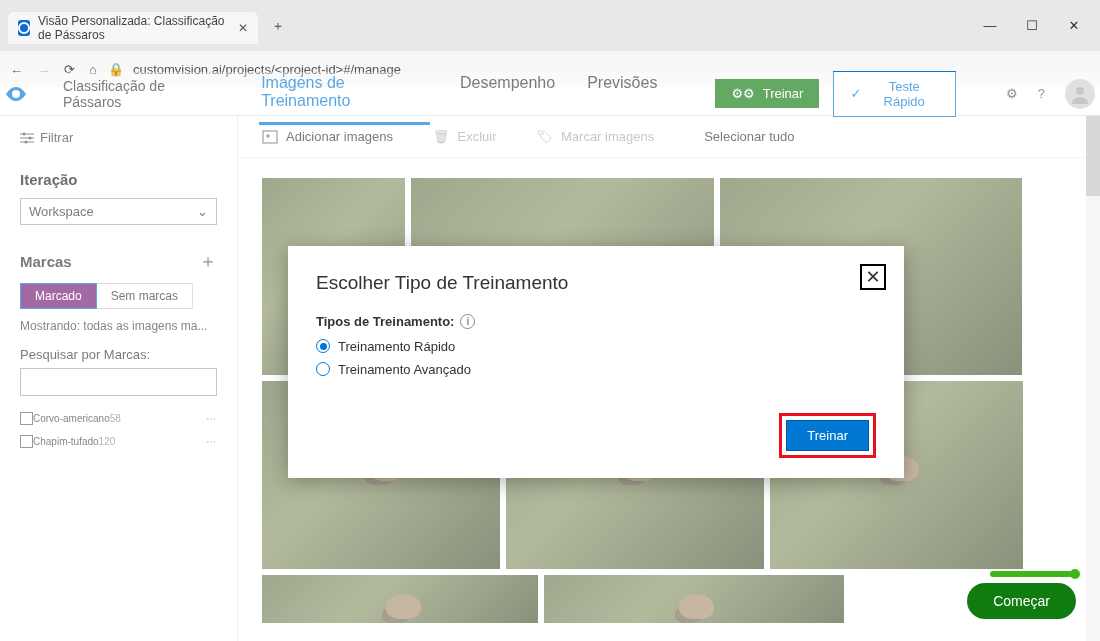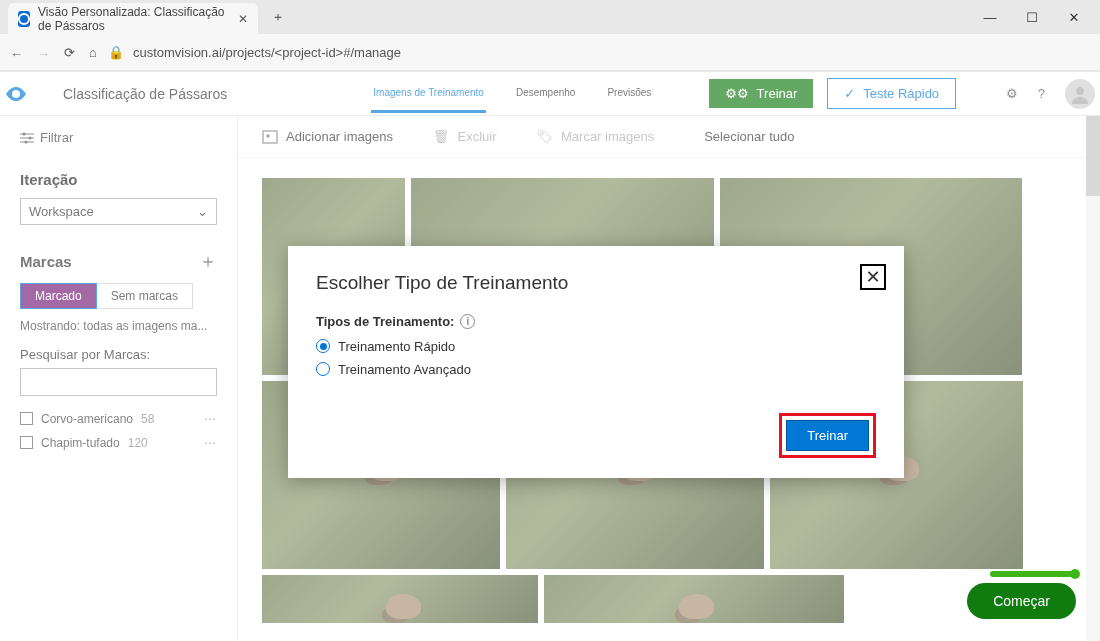--- a/index.html
+++ b/index.html
@@ -1,40 +1,40 @@
 <!DOCTYPE html>
 <html><head>
 <meta charset="utf-8">
 <style>
   * { box-sizing: border-box; margin: 0; padding: 0; }
   body { font-family: "Segoe UI", Arial, sans-serif; font-size: 13px; color: #333; background: #fff; width: 1100px; height: 641px; overflow: hidden; position: relative; }
   
   
   .browser-chrome { background: #e8e8e8; height: 72px; }
-  .tab-bar { display: flex; align-items: center; height: 34px; padding-left: 8px; }
+  .tab-bar { display: flex; align-items: center; height: 51px; padding-left: 8px; }
   .tab { background: #f7f7f7; border-radius: 6px 6px 0 0; height: 32px; display: flex; align-items: center; padding: 0 10px; gap: 8px; margin-top: 4px; font-size: 12px; color: #444; width: 250px; }
   .tab .favicon { width: 16px; height: 16px; background: #0b6dcf; border-radius: 3px; display:flex;align-items:center;justify-content:center;}
   .tab .favicon::after{content:"";width:8px;height:8px;border:2px solid #fff;border-radius:50%;}
   .tab .close { margin-left:auto; color:#555;}
   .newtab { width:28px;height:28px;display:flex;align-items:center;justify-content:center;color:#444;margin-left:6px;}
   .win-controls { margin-left:auto; display:flex; gap:18px; padding-right:14px; color:#333;}
   .win-controls span{width:24px;text-align:center;}
   
   .addr-bar { background:#f7f7f7; height:36px; display:flex; align-items:center; padding:0 10px; gap:12px; }
   .nav-icons { display:flex; gap:14px; color:#555; align-items:center;}
   .nav-icons .disabled{color:#bbb;}
   .url { display:flex; align-items:center; gap:8px; color:#555; font-size:13px;}
   .lock{color:#666;}
   
   
   .app-header{height:44px;border-bottom:1px solid #e0e0e0;display:flex;align-items:center;padding:0 5px;gap:36px;}
   .eye-icon{color:#0078d4;}
   .project-name{font-size:14px;color:#333;}
   .tabs-main{display:flex;gap:28px;margin-left:auto;margin-right:20px;}
-  .tab-link{font-size:10px;color:#333;padding:12px 2px;cursor:pointer;}
+  .tab-link{font-size:16px;color:#333;padding:12px 2px;cursor:pointer;}
   .tab-link.active{color:#0078d4;border-bottom:3px solid #0078d4;font-weight:500;}
   .train-btn{background:#107c10;color:#fff;border:none;padding:7px 16px;display:flex;align-items:center;gap:8px;font-size:13px;cursor:pointer;}
   .quick-test-btn{border:1px solid #0078d4;color:#0078d4;background:#fff;padding:7px 16px;display:flex;align-items:center;gap:8px;font-size:13px;cursor:pointer;}
   .header-actions{display:flex;gap:14px;align-items:center;}
   .header-icons{display:flex;gap:20px;align-items:center;margin-left:14px;color:#555;}
   .avatar{width:30px;height:30px;border-radius:50%;background:#d0d0d0;display:flex;align-items:center;justify-content:center;color:#888;}
   
   
   .app-body{display:flex;height:525px;position:relative;}
   .sidebar{width:238px;border-right:1px solid #e5e5e5;padding:14px 20px;}
@@ -44,21 +44,21 @@
   .tags-header{display:flex;justify-content:space-between;align-items:center;margin-bottom:10px;}
   .tags-header h3{font-size:15px;font-weight:600;}
   .plus{font-size:18px;color:#555;cursor:pointer;}
   .pill-row{display:flex;margin-bottom:10px;}
   .pill{padding:5px 14px;font-size:12px;cursor:pointer;border:1px solid #0078d4;}
   .pill.active{background:#701a75;color:#fff;}
   .pill.inactive{background:#fff;color:#333;border-color:#ccc;border-left:none;}
   .showing{font-size:12px;color:#444;margin-bottom:14px;white-space:nowrap;overflow:hidden;text-overflow:ellipsis;}
   .search-label{font-size:13px;margin-bottom:6px;}
   .search-input{width:100%;border:1px solid #aaa;height:28px;padding:4px;margin-bottom:16px;}
-  .tag-item{display:flex;align-items:flex-start;gap:8px;font-size:12px;margin-bottom:10px;color:#444;}
+  .tag-item{display:flex;align-items:center;font-size:10px;margin-bottom:10px;color:#444;}
   .chk{width:13px;height:13px;border:1.5px solid #666;}
   .tag-count{color:#888;}
   .tag-more{margin-left:auto;color:#888;letter-spacing:1px;cursor:pointer;}
   
   .main-area{flex:1;display:flex;flex-direction:column;position:relative;overflow:hidden;}
   .toolbar{height:42px;display:flex;align-items:center;gap:40px;padding:0 24px;border-bottom:1px solid #eee;}
   .tb-item{display:flex;align-items:center;gap:8px;font-size:13px;color:#333;cursor:pointer;}
   .tb-item.disabled{color:#aaa;}
   .select-all{margin-left:10px;}
   

